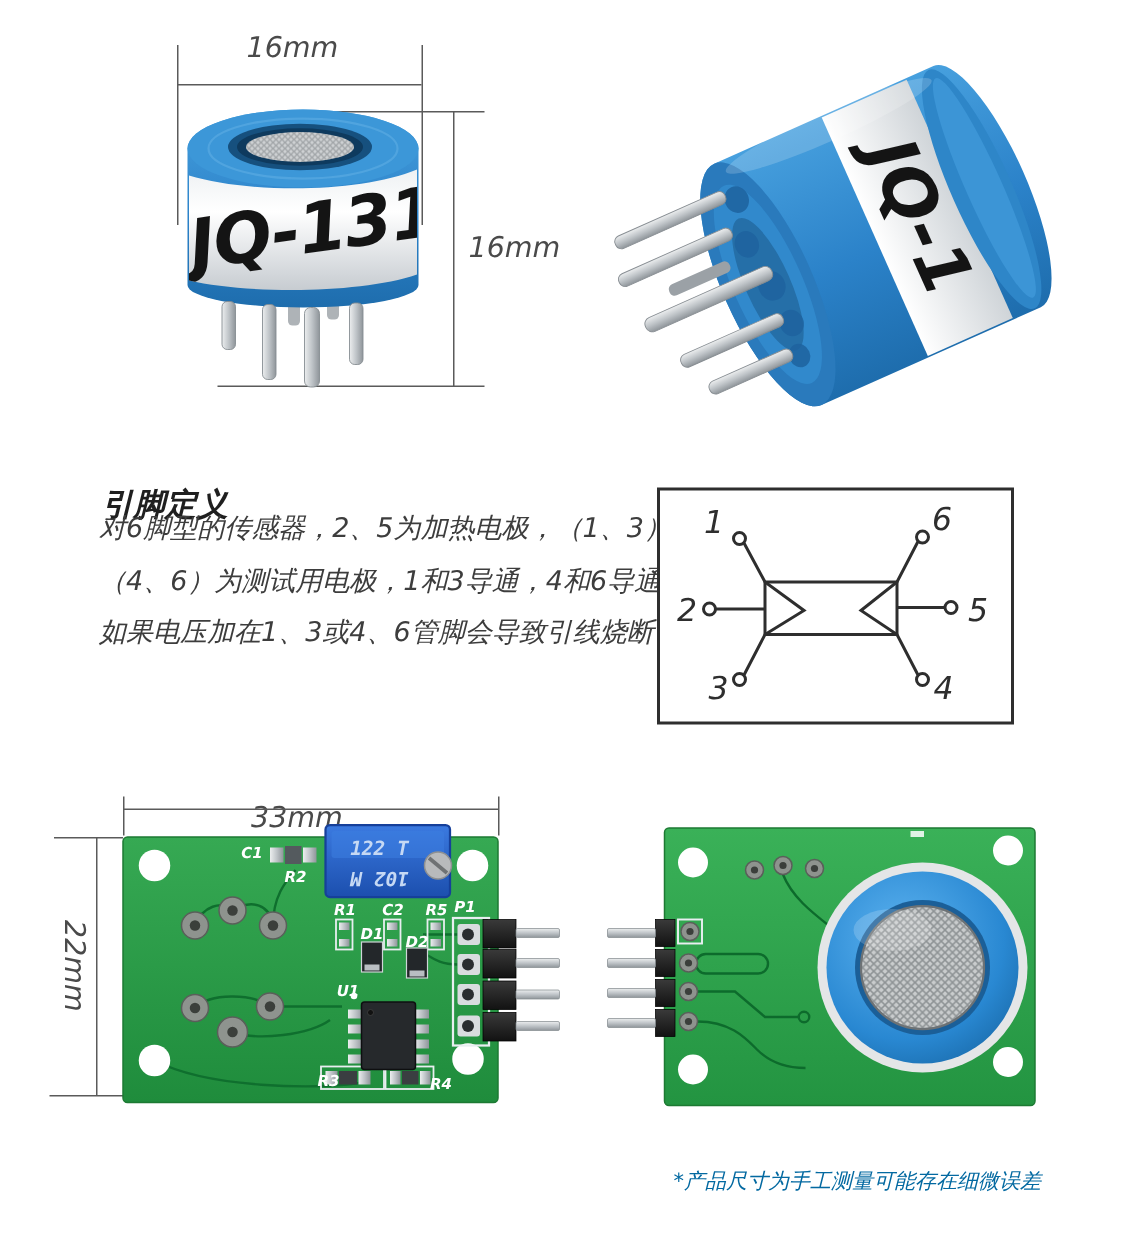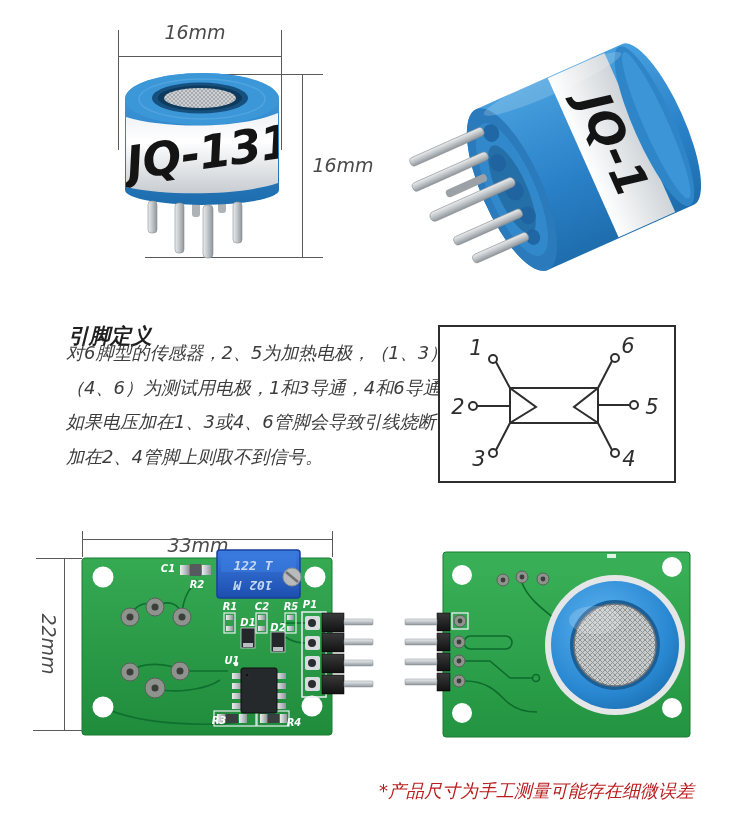--- a/index.html
+++ b/index.html
@@ -3,21 +3,21 @@
 <meta charset="utf-8">
 <style>
   html,body{margin:0;padding:0;background:#fff;}
   .canvas{position:relative;width:750px;height:827px;background:#ffffff;overflow:hidden;
           font-family:"DejaVu Sans","Liberation Sans",sans-serif;font-style:italic;}
   .dim-line{position:absolute;background:#5a5a5a;}
   .dim-label{position:absolute;color:#4a4a4a;font-size:19px;text-align:center;white-space:nowrap;}
   .heading{position:absolute;left:68px;top:298px;font-size:21px;font-weight:bold;color:#1f1f1f;margin-top:24px;}
   .para{position:absolute;left:66px;top:336px;width:380px;font-size:18px;line-height:34.5px;color:#3d3d3d;}
   .para div{white-space:nowrap;}
-  .footer-note{position:absolute;top:779px;right:56px;font-size:18px;color:#b91c1c;white-space:nowrap;}
+  .footer-note{position:absolute;top:779px;right:56px;font-size:14px;color:#0369a1;white-space:nowrap;}
   svg{position:absolute;overflow:visible;}
   .rot90{transform:rotate(90deg);}
 </style>
 </head>
 <body>
 
 <div class="canvas">
 
   <svg width="0" height="0">
     <defs>
@@ -140,21 +140,20 @@
       </g>
       <ellipse cx="160" cy="32" rx="75" ry="10" fill="#ffffff" opacity="0.18"></ellipse>
     </g>
   </svg>
 
   <div class="heading">引脚定义</div>
   <div class="para">
     <div>对6脚型的传感器，2、5为加热电极，（1、3）</div>
     <div>（4、6）为测试用电极，1和3导通，4和6导通。</div>
     <div>如果电压加在1、3或4、6管脚会导致引线烧断，</div>
-    <div>加在2、4管脚上则取不到信号。</div>
   </div>
 
   <svg style="left:438px;top:325px;" width="238" height="158" viewBox="0 0 238 158">
     <rect x="1" y="1" width="236" height="156" fill="#ffffff" stroke="#2e2e2e" stroke-width="2"></rect>
     <g stroke="#2e2e2e" stroke-width="2" fill="none">
       <rect x="72" y="63" width="88" height="35"></rect>
       <polyline points="58,37 72,63 98,82 72,98 58,125"></polyline>
       <polyline points="174,36 160,63 136,82 160,98 174,125"></polyline>
       <line x1="39" y1="81" x2="72" y2="81"></line>
       <line x1="160" y1="80" x2="193" y2="80"></line>

